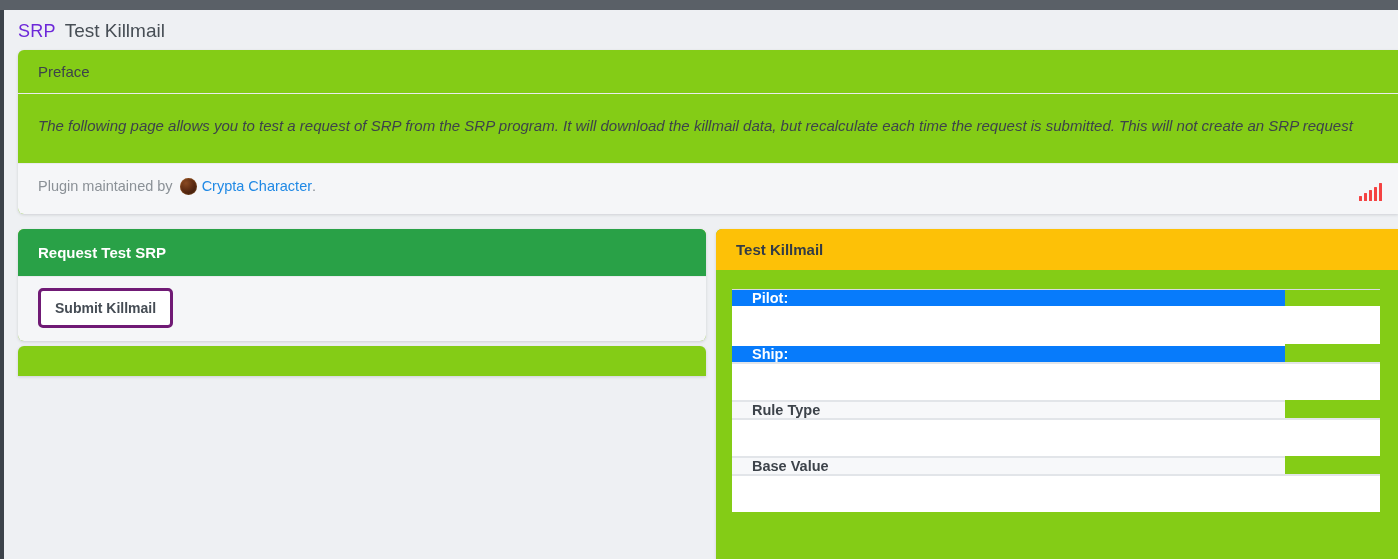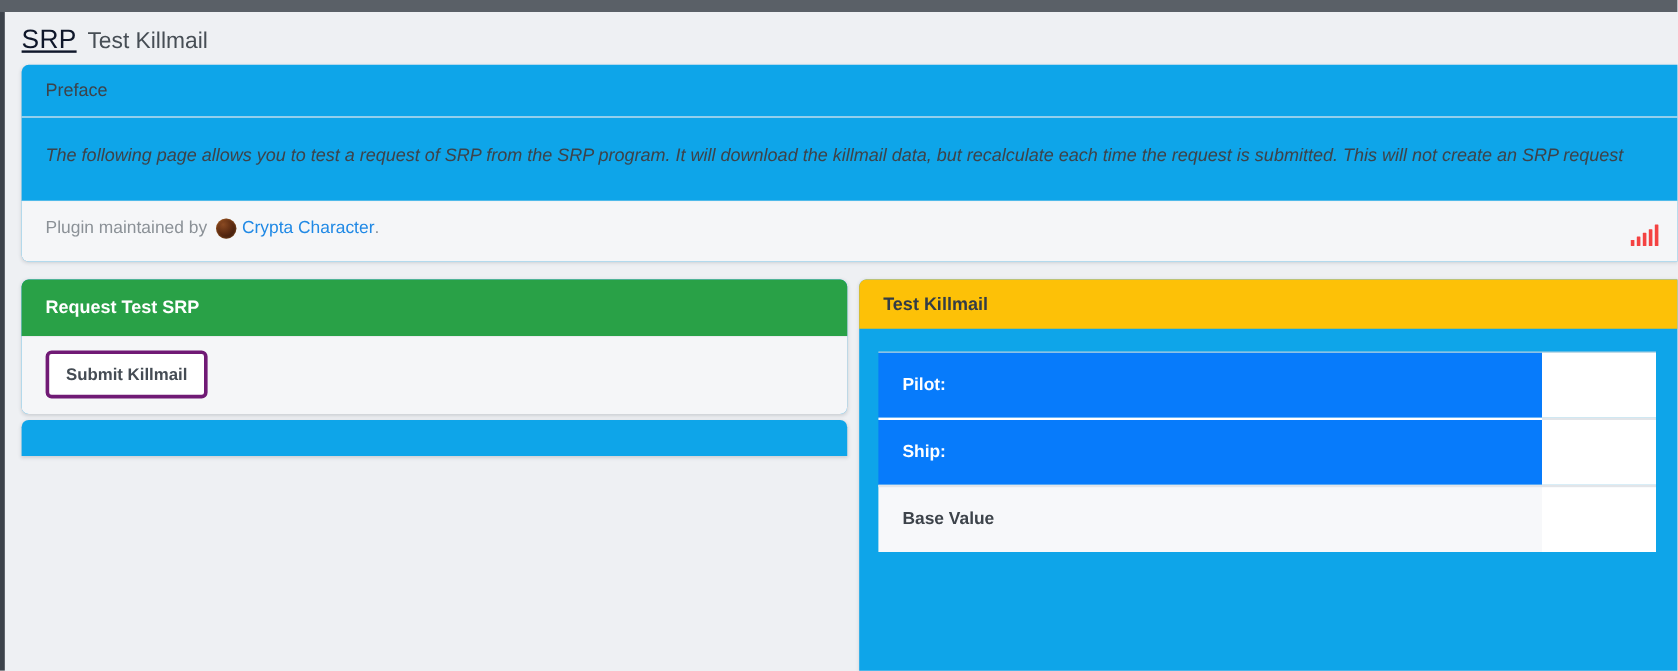--- a/index.html
+++ b/index.html
@@ -8,24 +8,24 @@
     background:#eef0f3;
     font-family:"Liberation Sans", sans-serif;
     -webkit-font-smoothing:antialiased;
   }
   .topbar { position:absolute; top:0; left:0; width:1398px; height:10px; background:#5a6067; z-index:5; }
   .side-sliver { position:absolute; top:10px; left:0; width:4px; height:549px; background:#3c424a; z-index:5; }
 
   .content { position:absolute; left:18px; top:10px; width:1380px; }
 
   .page-header { padding:10px 0 8px 0; }
-  .page-header .title-main { font-size:22px; font-weight:500; color:#0f172a; letter-spacing:.2px;text-decoration:underline; }
+  .page-header .title-main { font-size:18px; font-weight:500; color:#6d28d9; letter-spacing:.2px; }
   .page-header .title-sub { font-size:19px; font-weight:300; color:#474e55; margin-left:9px; }
 
-  .panel { background:#0ea5e9; border-radius:6px; box-shadow:0 1px 3px rgba(60,65,75,.18); }
+  .panel { background:#84cc16; border-radius:6px; box-shadow:0 1px 3px rgba(60,65,75,.18); }
   .panel-heading { padding:13px 20px; font-size:15px; color:#3d434a; }
   .panel-footer { background:#f5f6f8; border-top:1px solid #e9ebee; }
 
   
   .preface-panel { border-radius:6px 0 0 6px; }
   .preface-panel .panel-heading { border-bottom:1px solid #e9ebee; }
   .preface-panel .panel-body { padding:21px 20px 26px 20px; font-size:15px; color:#3d434a; line-height:1.45;font-style:italic; }
   .preface-panel .panel-footer {
     padding:14px 20px; border-radius:0 0 0 6px; position:relative;
     display:flex; font-size:14.5px; color:#8b9197; height:22px;
@@ -67,21 +67,21 @@
   }
   .next-panel-stub { margin-top:5px; height:30px; border-radius:6px 6px 0 0; }
 
   
   .killmail-panel { border-radius:6px 0 0 0; min-height:330px; }
   .killmail-panel .panel-heading {
     background:#fdc107; color:#333c46; font-weight:600; border-radius:6px 0 0 0; padding:12px 20px; font-size:15px;
   }
   .killmail-panel .panel-body { padding:19px 0 0 16px; }
   .km-table { width:648px; border-top:1px solid #d9dce0; }
-  .km-row { display:flex; align-items:stretch; height:54px; }
+  .km-row { display:flex; align-items:stretch; height:54px;flex-direction:column; }
   .km-cell-label {
     width:553px; flex:none; box-sizing:border-box; display:flex; align-items:center;
     padding-left:20px; font-size:14.5px; font-weight:700;
   }
   .km-cell-value { flex:1; background:#fff; }
   .km-row.highlight .km-cell-label { background:#077bfb; color:#fff; }
   .km-row.plain .km-cell-label { background:#f7f8fa; color:#3d434a; }
   .km-row + .km-row { height:56px; }
   .km-row + .km-row .km-cell-value { border-top:2px solid #e2e5e9; }
   .km-row.highlight + .km-row.highlight .km-cell-label { border-top:2px solid #fff; }
@@ -139,20 +139,24 @@
     <div class="km-cell-label">Pilot:</div>
     <div class="km-cell-value"></div>
   </div>
 
   <div class="km-row highlight">
     <div class="km-cell-label">Ship:</div>
     <div class="km-cell-value"></div>
   </div>
 
 
+  <div class="km-row plain">
+    <div class="km-cell-label">Rule Type</div>
+    <div class="km-cell-value"></div>
+  </div>
 
   <div class="km-row plain">
     <div class="km-cell-label">Base Value</div>
     <div class="km-cell-value"></div>
   </div>
 </div>
         </div>
       </div>
     </div>
 

